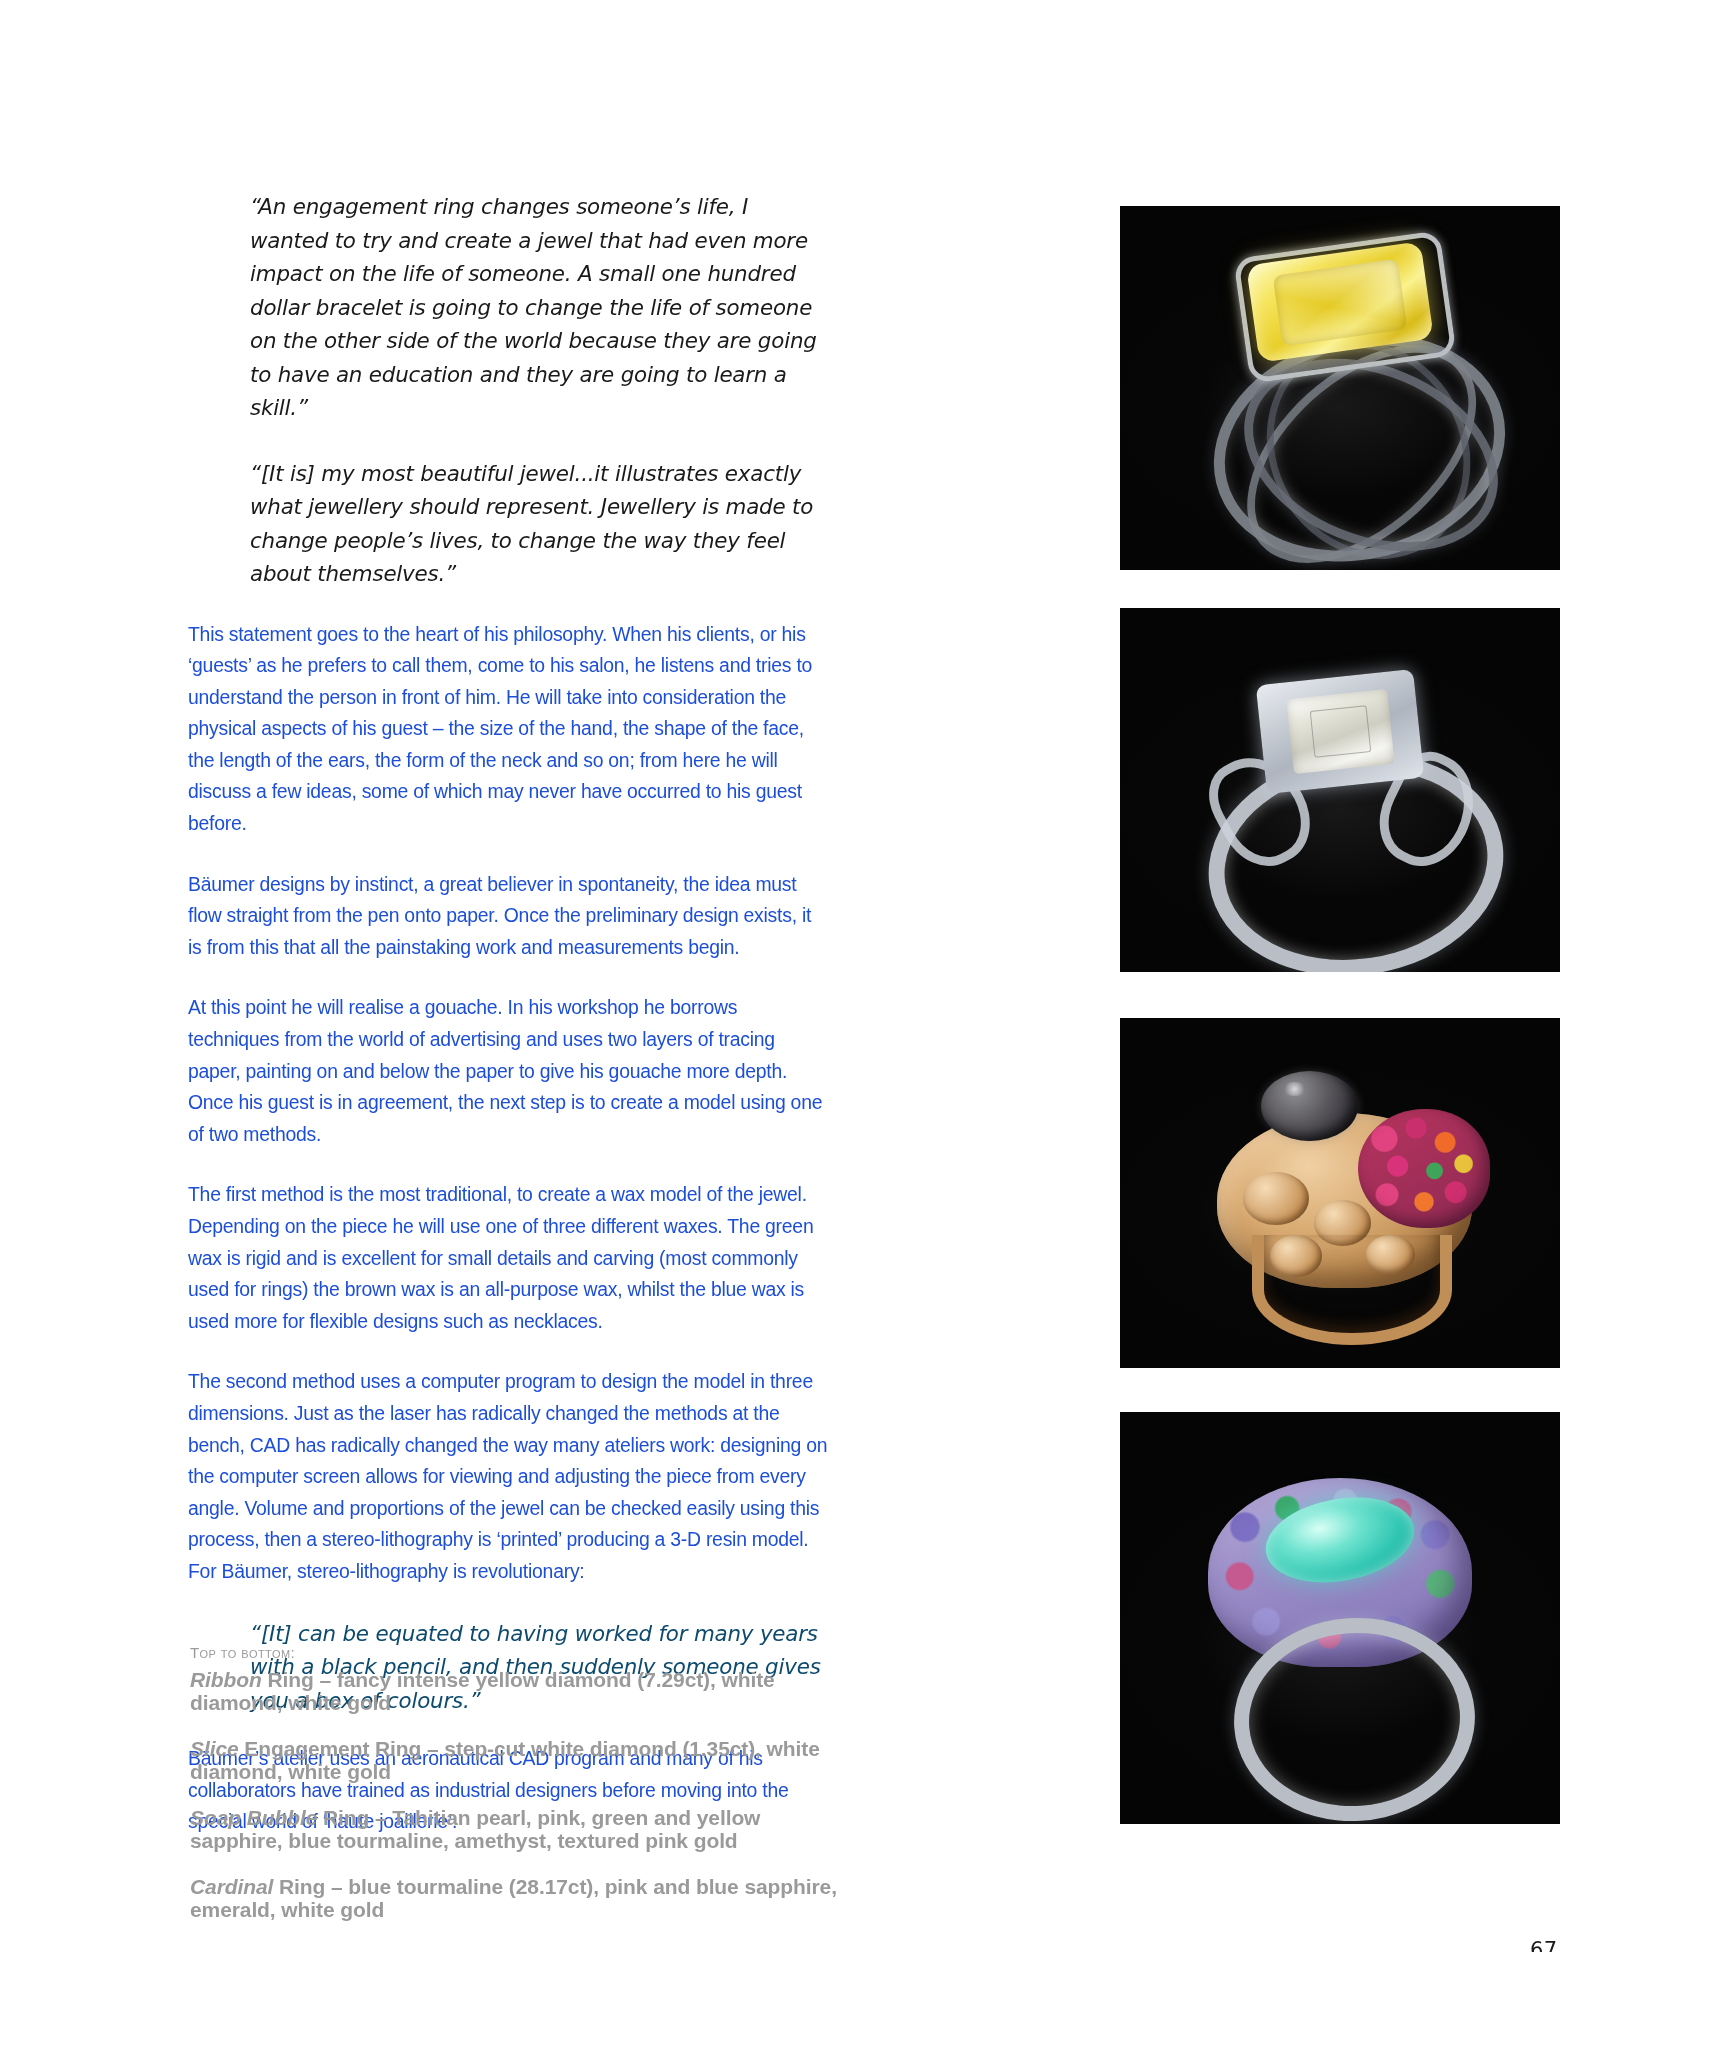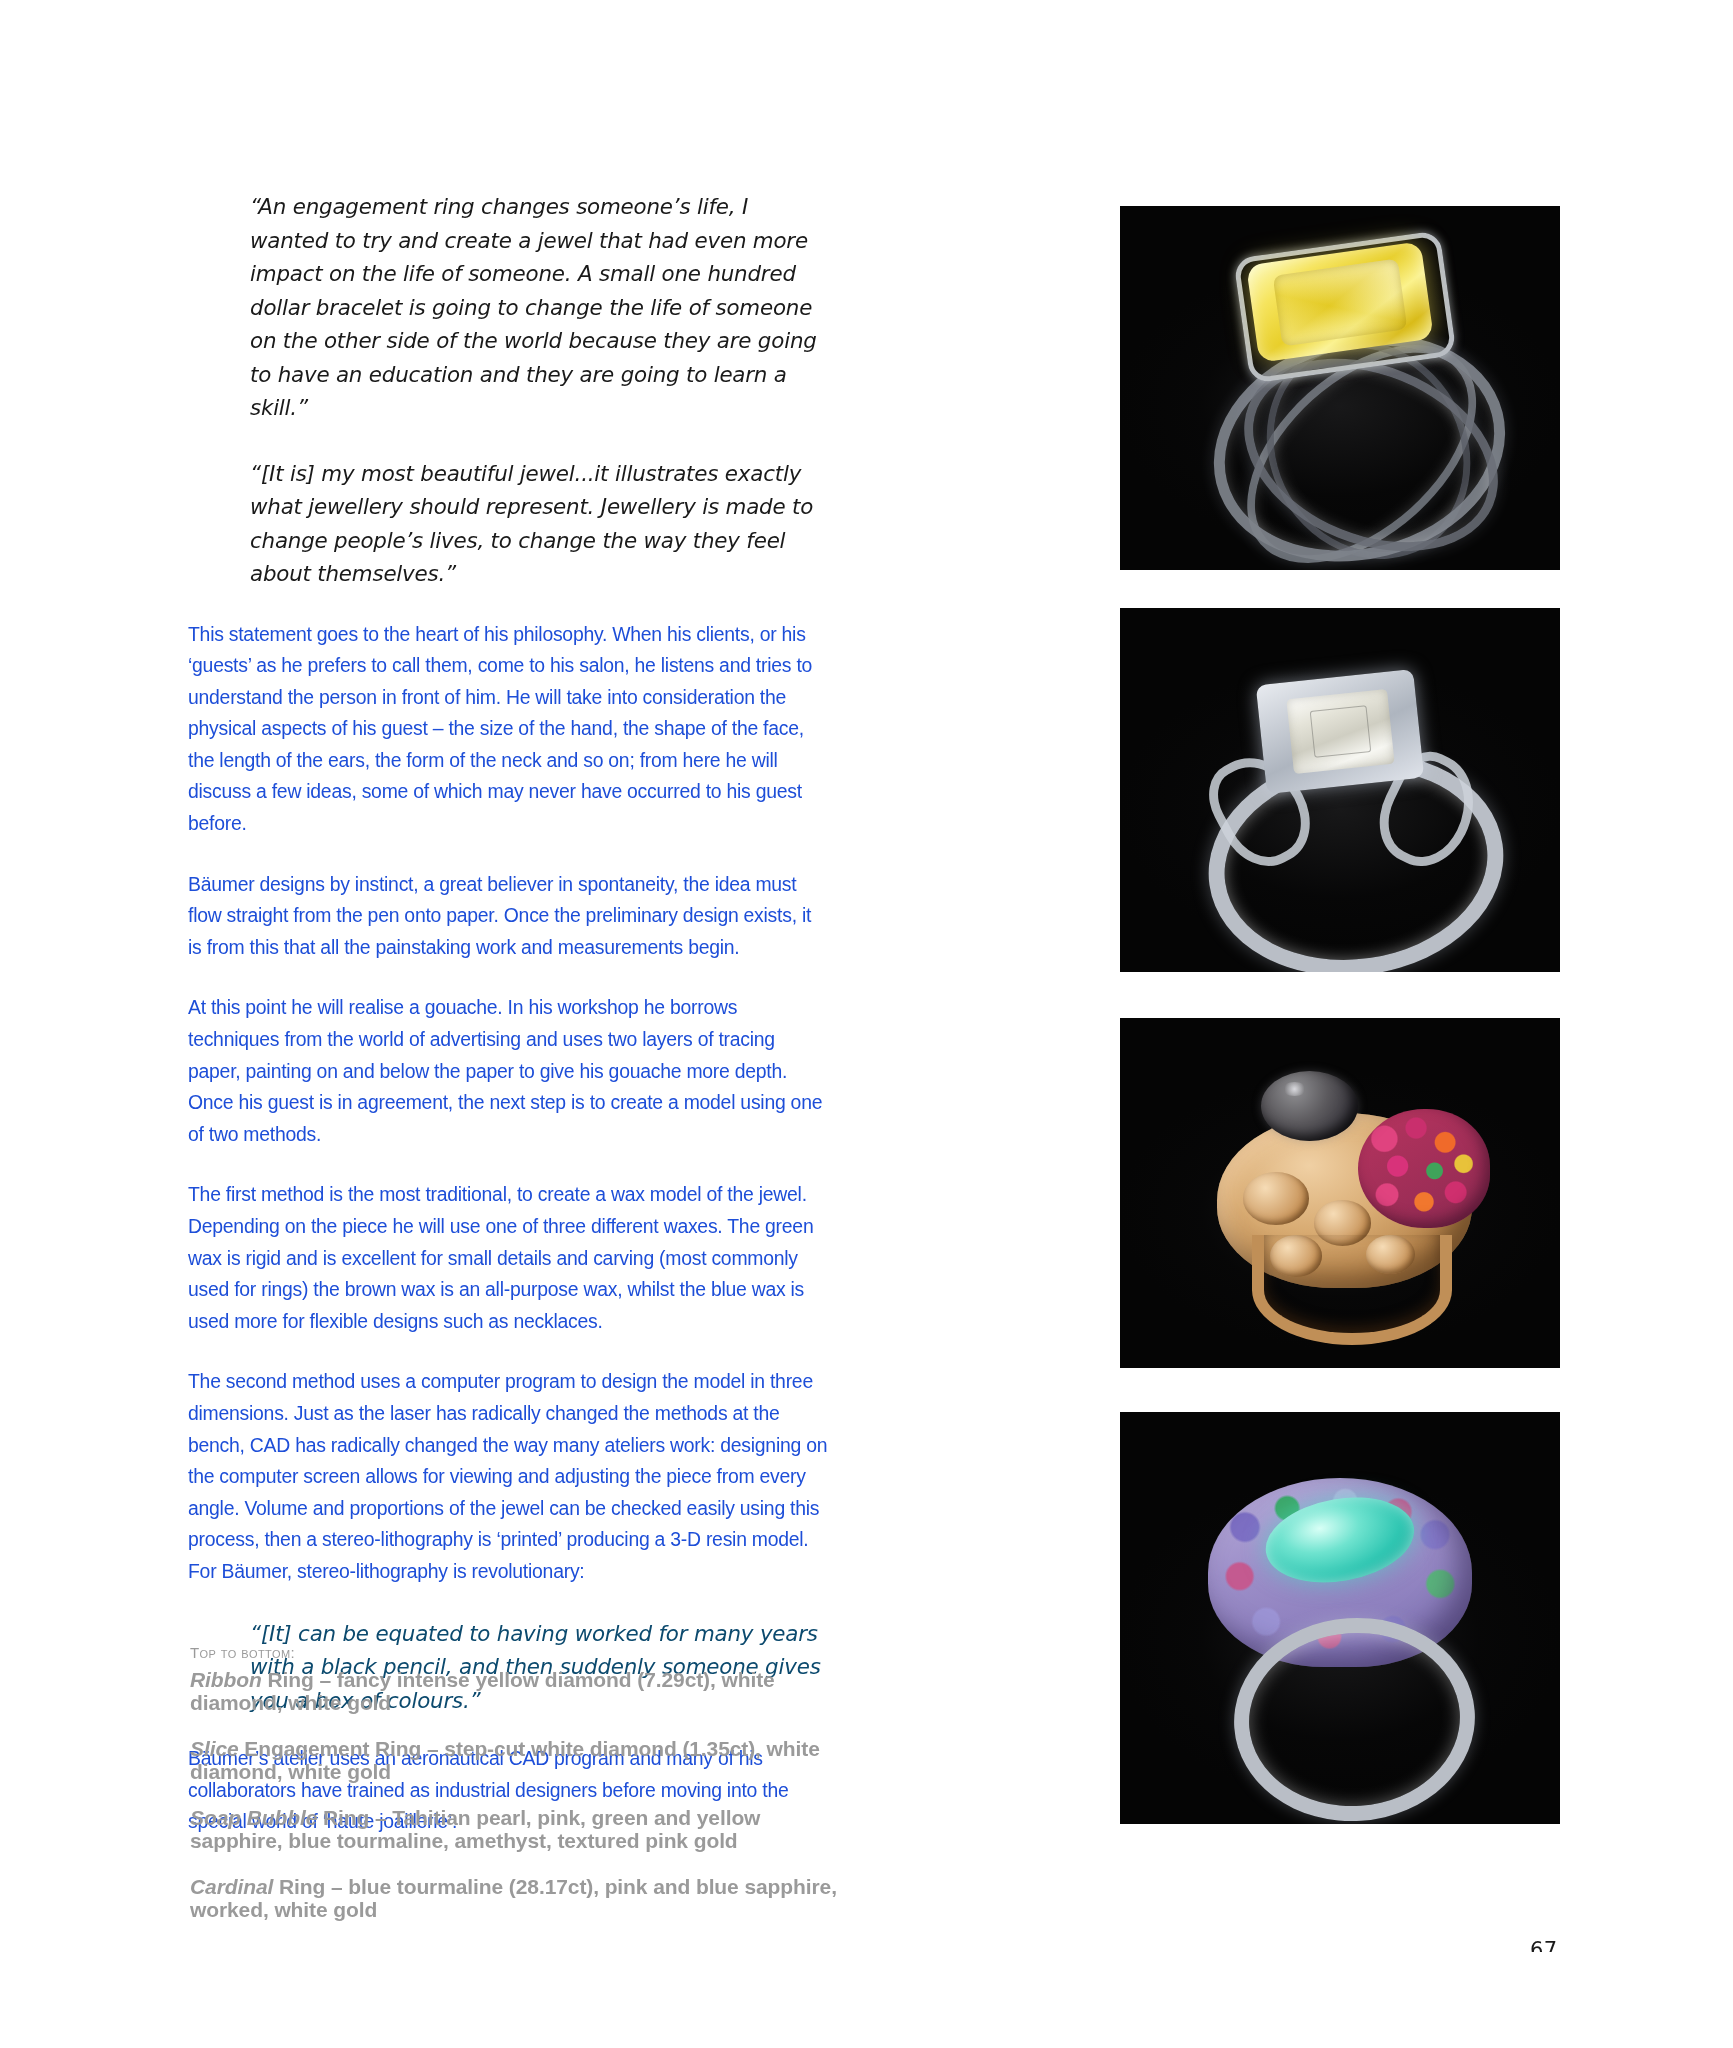--- a/index.html
+++ b/index.html
@@ -351,21 +351,21 @@
 
     <p class="caption-line">
       <span class="nm">Slice</span><span> Engagement Ring – step-cut white diamond (1.35ct), white diamond, white gold</span>
     </p>
 
     <p class="caption-line">
       <span class="nm">Soap Bubble</span><span> Ring – Tahitian pearl, pink, green and yellow sapphire, blue tourmaline, amethyst, textured pink gold</span>
     </p>
 
     <p class="caption-line">
-      <span class="nm">Cardinal</span><span> Ring – blue tourmaline (28.17ct), pink and blue sapphire, worked, white gold</span>
+      <span class="nm">Cardinal</span><span> Ring – blue tourmaline (28.17ct), pink and blue sapphire, emerald, white gold</span>
     </p>
   </div>
 
   <div class="page-num">67</div>
 
   <div class="photo" id="ring1" style="left:1120px; top:206px; width:440px; height:364px;">
     <div class="stage">
       <div class="vignette"></div>
       <div class="band b3"></div>
       <div class="band b4"></div>

